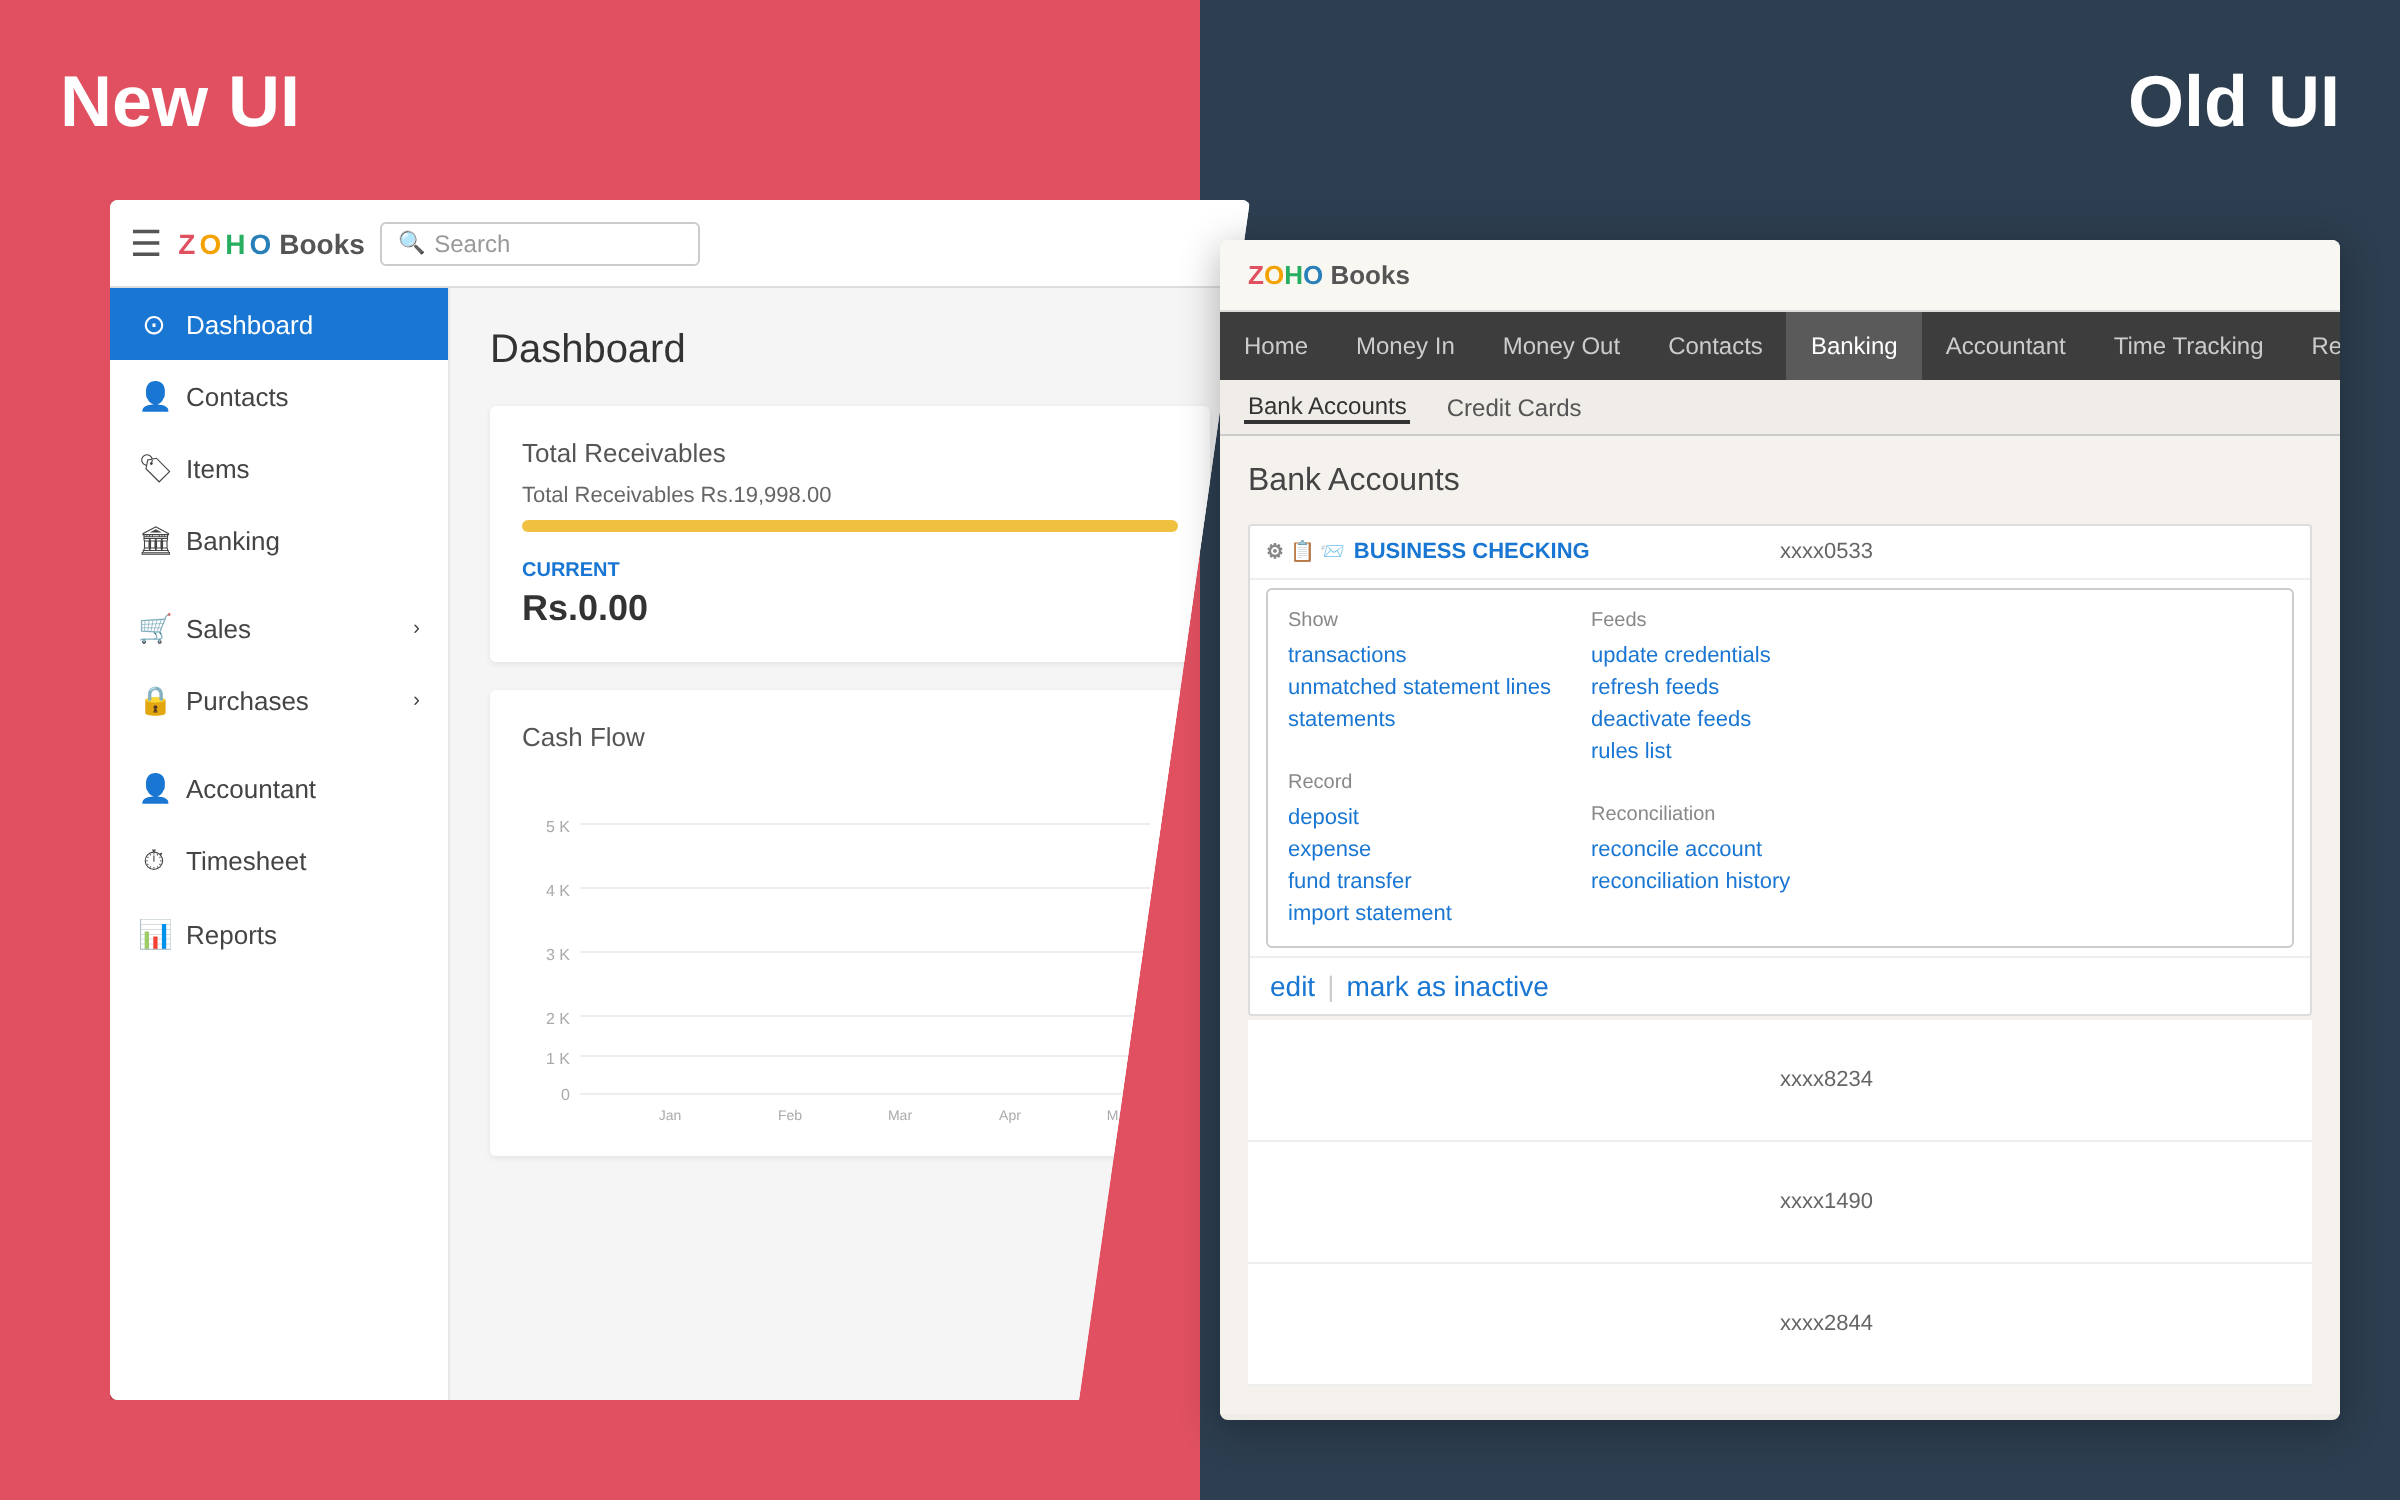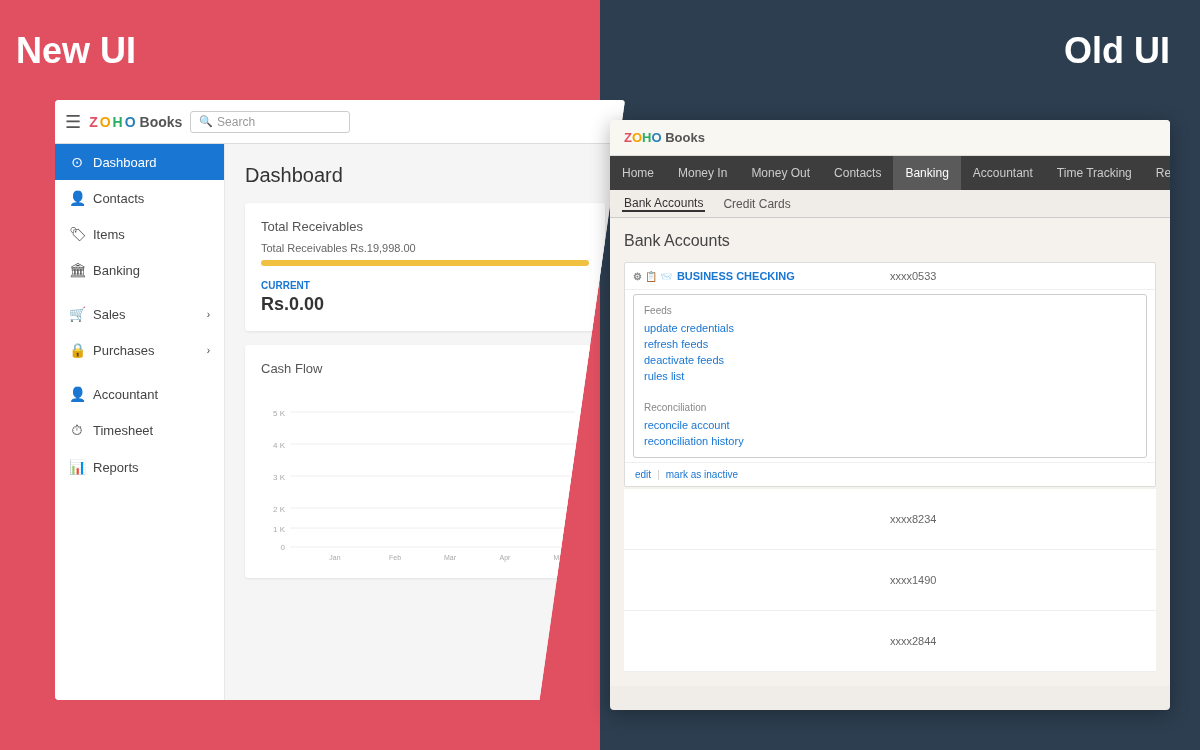--- a/index.html
+++ b/index.html
@@ -10,21 +10,21 @@
       position: absolute; top: 0; left: 0; width: 50%; height: 100%;
       background: #e05060;
     }
     .bg-right {
       position: absolute; top: 0; right: 0; width: 50%; height: 100%;
       background: #2d3e50;
     }
 
     
     .label-new {
-      position: absolute; top: 30px; left: 16px;
+      position: absolute; top: 30px; left: 30px;
       color: white; font-size: 36px; font-weight: bold; z-index: 10;
     }
     .label-old {
       position: absolute; top: 30px; right: 30px;
       color: white; font-size: 36px; font-weight: bold; z-index: 10;
       text-align: right;
     }
 
     
     .new-ui-window {
@@ -288,21 +288,21 @@
       display: flex; gap: 20px;
       margin: 4px 8px;
     }
     .dropdown-col { display: flex; flex-direction: column; gap: 4px; }
     .dropdown-col-header { color: #888; font-size: 10px; margin-bottom: 2px; }
     .dropdown-link { color: #1976d2; cursor: pointer; font-size: 11px; }
     .dropdown-edit-row {
       display: flex; gap: 6px; align-items: center;
       padding: 6px 10px;
       border-top: 1px solid #eee;
-      font-size: 10px;
+      font-size: 14px;
       text-align: right;
     }
     .edit-link { color: #1976d2; cursor: pointer; }
     .edit-sep { color: #ccc; }
     .mark-inactive { color: #1976d2; cursor: pointer; }
 
     
     .plain-bank-row {
       display: flex; align-items: center;
       padding: 24px 8px;
@@ -473,20 +473,32 @@
             <span class="bank-icon-btn">📨</span>
           </div>
           <span>BUSINESS CHECKING</span>
         </div>
         <div class="bank-acct-col">xxxx0533</div>
         <div class="bank-un-col"></div>
       </div>
 
       <div class="dropdown-menu">
         <div class="dropdown-col">
+          <div class="dropdown-col-header">Show</div>
+          <span class="dropdown-link">transactions</span>
+          <span class="dropdown-link">unmatched statement lines</span>
+          <span class="dropdown-link">statements</span>
+          <br>
+          <div class="dropdown-col-header">Record</div>
+          <span class="dropdown-link">deposit</span>
+          <span class="dropdown-link">expense</span>
+          <span class="dropdown-link">fund transfer</span>
+          <span class="dropdown-link">import statement</span>
+        </div>
+        <div class="dropdown-col">
           <div class="dropdown-col-header">Feeds</div>
           <span class="dropdown-link">update credentials</span>
           <span class="dropdown-link">refresh feeds</span>
           <span class="dropdown-link">deactivate feeds</span>
           <span class="dropdown-link">rules list</span>
           <br>
           <div class="dropdown-col-header">Reconciliation</div>
           <span class="dropdown-link">reconcile account</span>
           <span class="dropdown-link">reconciliation history</span>
         </div>

